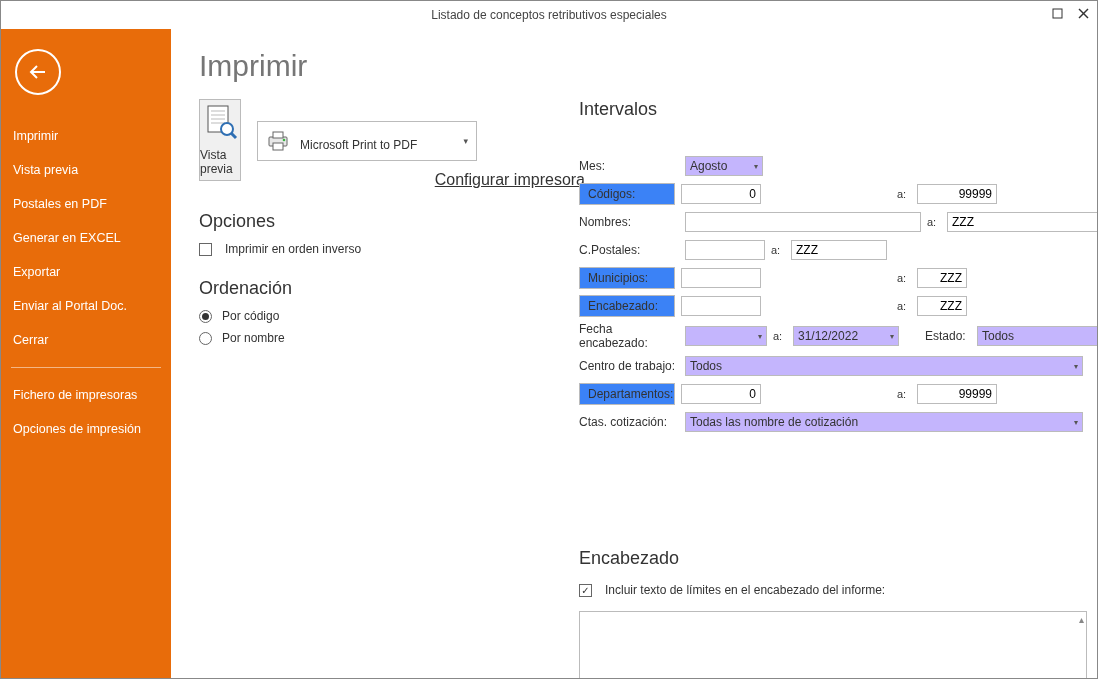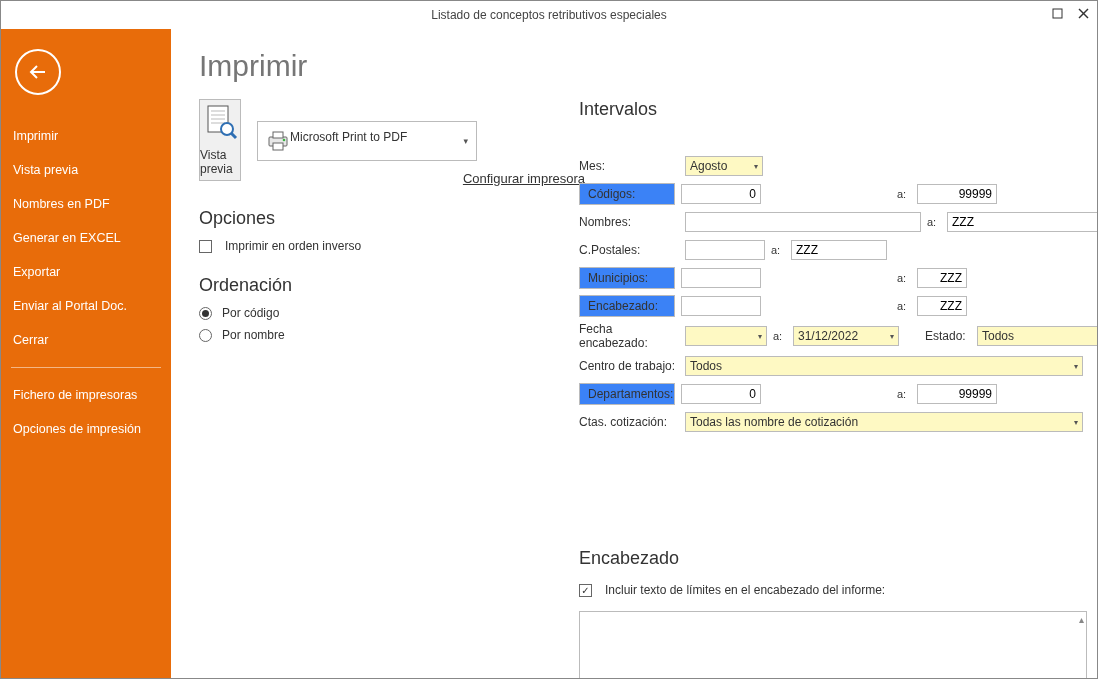--- a/index.html
+++ b/index.html
@@ -113,31 +113,31 @@
     margin-top: 22px;
     border: 1px solid #bbb;
     width: 220px;
     height: 40px;
     display: flex;
     align-items: center;
     justify-content: space-between;
     padding: 0 8px;
     cursor: pointer;
   }
-  .printer-select .left { display:flex; align-items:flex-start; }
+  .printer-select .left { display:flex; align-items:flex-end; gap:10px; }
   .printer-select .caret { font-size: 9px; color:#555; }
   .link {
     color: #333;
     text-decoration: underline;
     cursor: pointer;
     display: block;
     text-align: right;
     margin-top: 10px;
     width: 328px;
-    font-size: 13px;
+    font-size: 16px;
   }
   .mt-22 { margin-top: 22px; }
   .mt-14 { margin-top: 14px; }
   .checkbox-row { display: flex; align-items: center; gap: 13px; cursor: pointer; }
   .checkbox {
     width: 13px; height: 13px; border:1px solid #666; display:inline-flex; align-items:center; justify-content:center;
     font-size:10px; color:#333; background:#fff;
   }
   .radio-row { display:flex; align-items:center; gap:10px; cursor:pointer; margin-bottom:8px; }
   .radio {
@@ -154,21 +154,21 @@
   }
   .input {
     border:1px solid #bbb; height:20px; padding:1px 4px; font-size:12px; background:#fff;
   }
   .input.w-xs { width:50px; text-align:right; }
   .input.w-sm { width:80px; }
   .input.w-smr { width:80px; text-align:right; }
   .input.w-md { width:160px; }
   .input.w-lg { width:236px; }
   .select {
-    border:1px solid #bbb; height:20px; padding:1px 4px; font-size:12px; background:#fef9c3;
+    border:1px solid #bbb; height:20px; padding:1px 4px; font-size:12px; background:#c4b5fd;
     display:inline-flex; align-items:center; justify-content:space-between; cursor:pointer;
   }
   .select .caret { font-size:8px; color:#555; margin-left:6px; }
   .a-label { width:14px; font-size:11px; }
   .textarea {
     border:1px solid #bbb; width:508px; height:80px; padding:6px 8px; font-size:12px; background:#fff;
     position:relative;
   }
   .textarea .scroll-up {
     position:absolute; right:2px; top:2px; font-size:10px; color:#888;
@@ -201,21 +201,21 @@
 <div class="layout">
   <div class="sidebar">
     <div class="back-circle">
       <svg width="22" height="22" viewBox="0 0 22 22">
         <line x1="4" y1="11" x2="18" y2="11"></line>
         <polyline points="10,5 4,11 10,17"></polyline>
       </svg>
     </div>
     <div class="side-item">Imprimir</div>
     <div class="side-item">Vista previa</div>
-    <div class="side-item">Nombres en PDF</div>
+    <div class="side-item">Postales en PDF</div>
     <div class="side-item">Generar en EXCEL</div>
     <div class="side-item">Exportar</div>
     <div class="side-item">Enviar al Portal Doc.</div>
     <div class="side-item">Cerrar</div>
     <div class="side-sep"></div>
     <div class="side-item">Fichero de impresoras</div>
     <div class="side-item">Opciones de impresión</div>
   </div>
 
   <div class="main">

